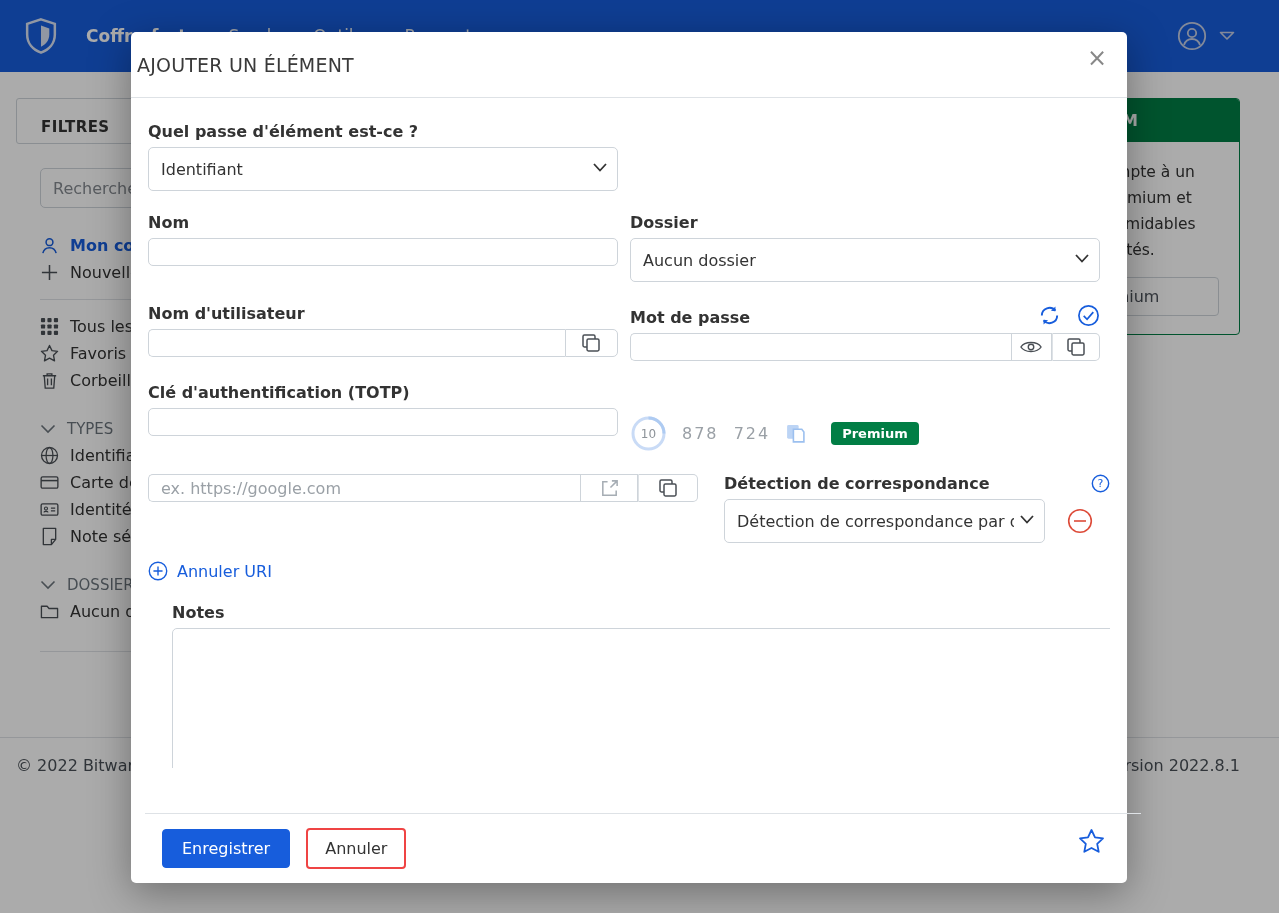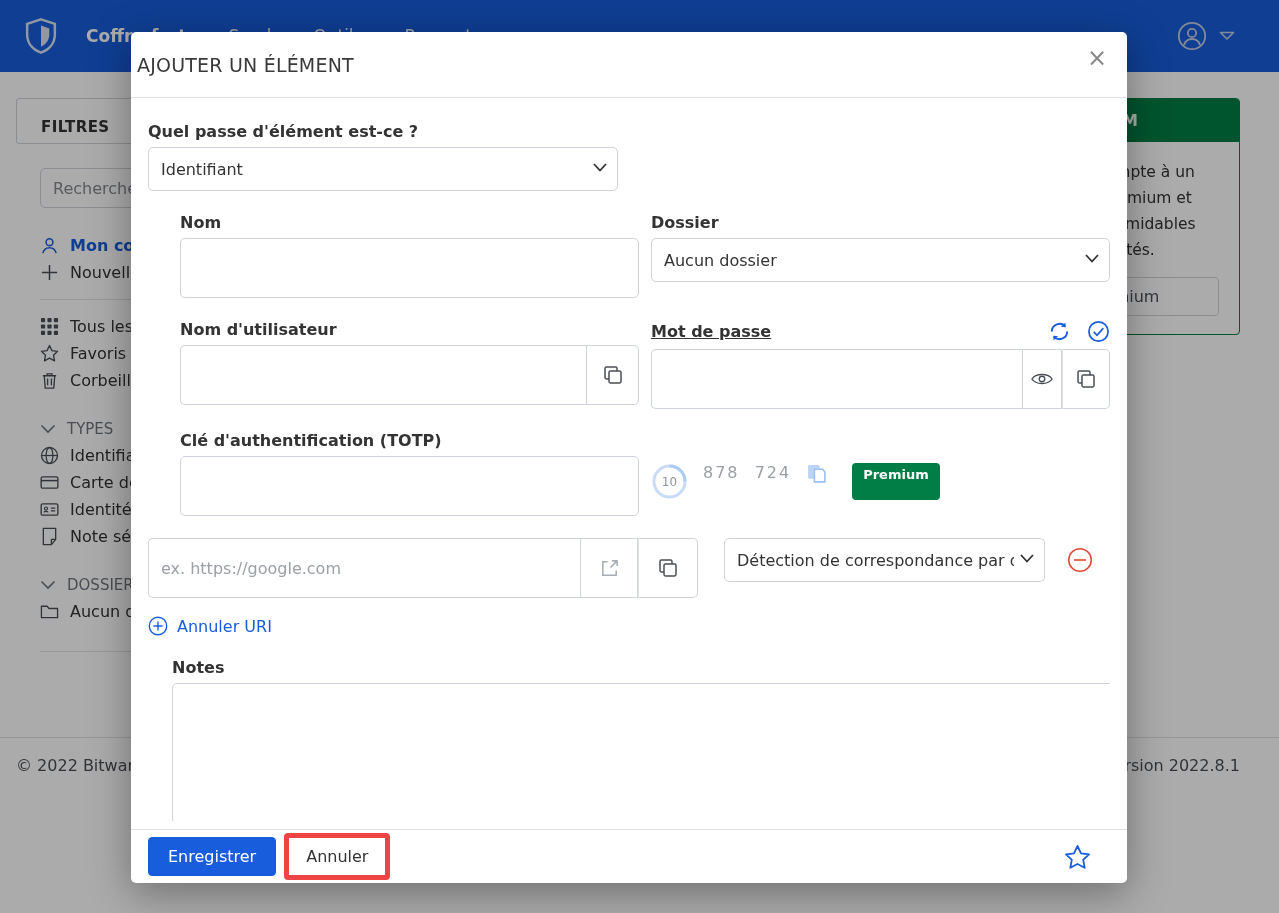--- a/index.html
+++ b/index.html
@@ -45,63 +45,63 @@
   .backdrop { position:absolute; inset:0; background:rgba(0,0,0,.33); z-index:50; }
 
   
   .modal { position:absolute; left:131px; top:32px; width:996px; height:851px; background:#fff; border-radius:5px; z-index:60; box-shadow:0 10px 40px rgba(0,0,0,.35); }
   .m-head { height:66px; border-bottom:1px solid #dee2e6; position:relative; display:flex; align-items:center; padding:0 6px; }
   .m-title { font-size:19px; color:#3a3a3a; font-weight:500; letter-spacing:.2px; }
   .m-close { position:absolute; right:20px; top:14px; font-size:24px; color:#888; background:none; border:none; cursor:pointer; font-family:inherit; line-height:1; }
   .m-body { padding:24px 17px 0; height:723px; overflow:hidden; }
 
   label.fl { display:block; font-weight:bold; font-size:16px; color:#333; margin-bottom:6px; }
-  .ctl { height:60px; border:1px solid #ced4da; border-radius:5px; background:#fff; font-size:16px; color:#333; width:100%; font-family:inherit; padding:0 12px; }
+  .ctl { height:28px; border:1px solid #ced4da; border-radius:5px; background:#fff; font-size:16px; color:#333; width:100%; font-family:inherit; padding:0 12px; }
   .ctl::placeholder { color:#9aa0a6; }
   .select-box { position:relative; height:44px; border:1px solid #ced4da; border-radius:5px; background:#fff; display:flex; align-items:center; padding:0 30px 0 12px; cursor:pointer; }
   .select-box > span { font-size:16px; color:#333; white-space:nowrap; overflow:hidden; display:block; width:100%; }
   .select-box .chev { position:absolute; right:10px; top:15px; }
 
-  .row2 { display:flex; gap:12px; margin-top:22px;margin-left:32px; }
+  .row2 { display:flex; gap:12px; margin-top:22px; }
   .row2 .col { width:470px; }
   .half { width:470px; margin-top:0; }
 
   .igroup { display:flex; }
   .igroup .ctl { border-radius:5px 0 0 5px; flex:1 1 auto; border-right:none; }
   .igroup .ibtn { border:1px solid #ced4da; background:#fff; width:60px; display:flex; align-items:center; justify-content:center; cursor:pointer; border-left:1px solid #ced4da; margin-left:0; }
   .igroup .ibtn + .ibtn { border-left:1px solid #dee2e6; }
   .igroup .ibtn:last-child { border-radius:0 5px 5px 0; }
 
-  .label-row { display:flex; align-items:center; justify-content:space-between; margin-bottom:6px;text-decoration:underline; }
+  .label-row { display:flex; align-items:flex-end; justify-content:space-between; margin-bottom:6px; }
   .label-row label { margin-bottom:0; }
   .hicons { display:flex; align-items:center; gap:16px; }
   .hicons .icbtn { background:none; border:none; padding:0; cursor:pointer; display:flex; }
 
-  .totp-widget { display:flex; gap:15px; margin-top:32px; }
+  .totp-widget { display:flex; align-items:center; gap:15px; margin-top:32px; }
   .totp-code { font-size:16px; color:#9aa0a6; letter-spacing:2px; word-spacing:8px; }
   .badge-premium { background:#017e45; color:#fff; font-size:13px; font-weight:bold; padding:4px 11px; border-radius:4px; margin-left:10px; }
 
   .uri-row { display:flex; margin-top:22px; }
   .uri-left { width:550px; margin-right:26px; }
   .uri-left .ctl { width:430px; }
   .uri-right { width:386px; }
   .uri-right .label-row { margin-bottom:6px; }
   .match-line { display:flex; align-items:center; gap:22px; }
   .match-line .select-box { width:321px; flex:0 0 auto; }
   .icbtn { background:none; border:none; padding:0; cursor:pointer; display:flex; }
 
   .new-uri { display:flex; align-items:center; gap:9px; margin-top:18px; color:#175ddc; font-size:16px; cursor:pointer; width:fit-content; }
 
   .notes-wrap { margin-top:22px;padding-left:24px; }
   .ta-clip { height:140px; overflow:hidden; }
   .ta-clip textarea { width:964px; height:170px; border:1px solid #ced4da; border-radius:5px; resize:none; font-family:inherit; font-size:16px; padding:10px 12px; }
 
-  .m-footer { position:absolute; left:0; bottom:0; width:100%; height:54px; border-top:1px solid #dee2e6; display:flex; align-items:center; padding:0 17px; gap:8px; }
+  .m-footer { position:absolute; left:14px; bottom:0; width:100%; height:70px; border-top:1px solid #dee2e6; display:flex; align-items:center; padding:0 17px; gap:16px; }
   .btn-primary { background:#175ddc; color:#fff; border:1px solid #175ddc; border-radius:4px; font-size:16px; font-family:inherit; padding:9px 19px; cursor:pointer; }
-  .btn-outline { background:#fff; color:#333; border:5px solid #ef4444; border-radius:4px; font-size:16px; font-family:inherit; padding:9px 17px; cursor:pointer; }
+  .btn-outline { background:#fff; color:#333; border:2px solid #ef4444; border-radius:4px; font-size:16px; font-family:inherit; padding:9px 17px; cursor:pointer; }
   .fav-star { position:absolute; right:36px; top:14px; background:none; border:none; cursor:pointer; padding:0; }
 </style>
 </head>
 <body>
 
 <header class="navbar">
   <div class="brand">
     <svg width="34" height="36" viewBox="0 0 24 26">
       <path d="M12 1 L22 4.2 V12 C22 18.5 17.6 23 12 25 C6.4 23 2 18.5 2 12 V4.2 Z" fill="none" stroke="#d9e2f4" stroke-width="1.8"></path>
       <path d="M12 5.5 L18 7.5 V12 C18 16.3 15.3 19.3 12 20.8 Z" fill="#d9e2f4"></path>
@@ -367,20 +367,29 @@
           </button>
           <button class="ibtn">
             <svg width="20" height="20" viewBox="0 0 20 20">
               <rect x="2" y="2" width="12" height="12" rx="1.4" fill="none" stroke="#4a4f55" stroke-width="1.5"></rect>
               <rect x="6" y="6" width="12" height="12" rx="1.4" fill="#fff" stroke="#4a4f55" stroke-width="1.5"></rect>
             </svg>
           </button>
         </div>
       </div>
       <div class="uri-right">
+        <div class="label-row">
+          <label class="fl">Détection de correspondance</label>
+          <button class="icbtn">
+            <svg width="19" height="19" viewBox="0 0 20 20">
+              <circle cx="10" cy="10" r="8.6" fill="none" stroke="#175ddc" stroke-width="1.5"></circle>
+              <text x="10" y="14" text-anchor="middle" font-size="11.5" fill="#175ddc" font-family="DejaVu Sans, sans-serif">?</text>
+            </svg>
+          </button>
+        </div>
         <div class="match-line">
           <div class="select-box">
             <span>Détection de correspondance par défaut</span>
             <svg class="chev" width="14" height="9" viewBox="0 0 14 9">
               <path d="M1 1 L7 7.5 L13 1" fill="none" stroke="#333" stroke-width="1.8"></path>
             </svg>
           </div>
           <button class="icbtn">
             <svg width="26" height="26" viewBox="0 0 26 26">
               <circle cx="13" cy="13" r="11.3" fill="none" stroke="#dd4b39" stroke-width="1.6"></circle>

